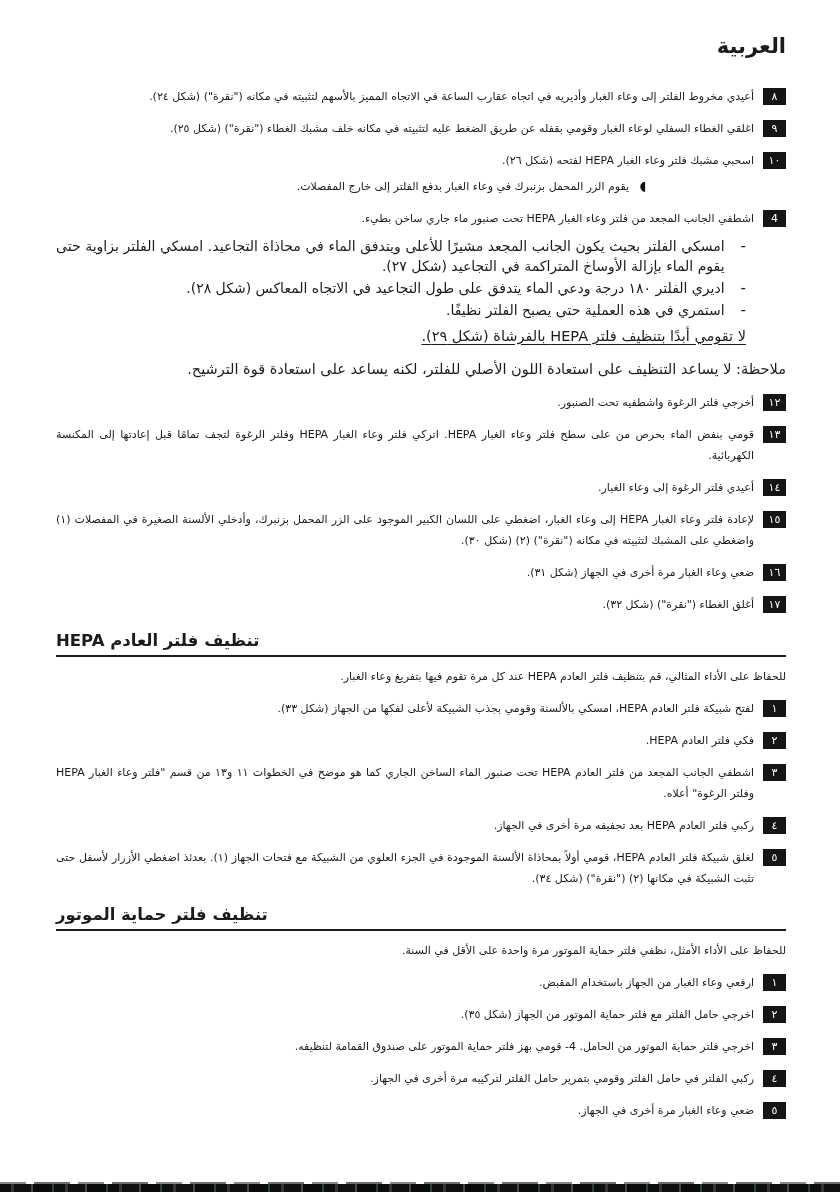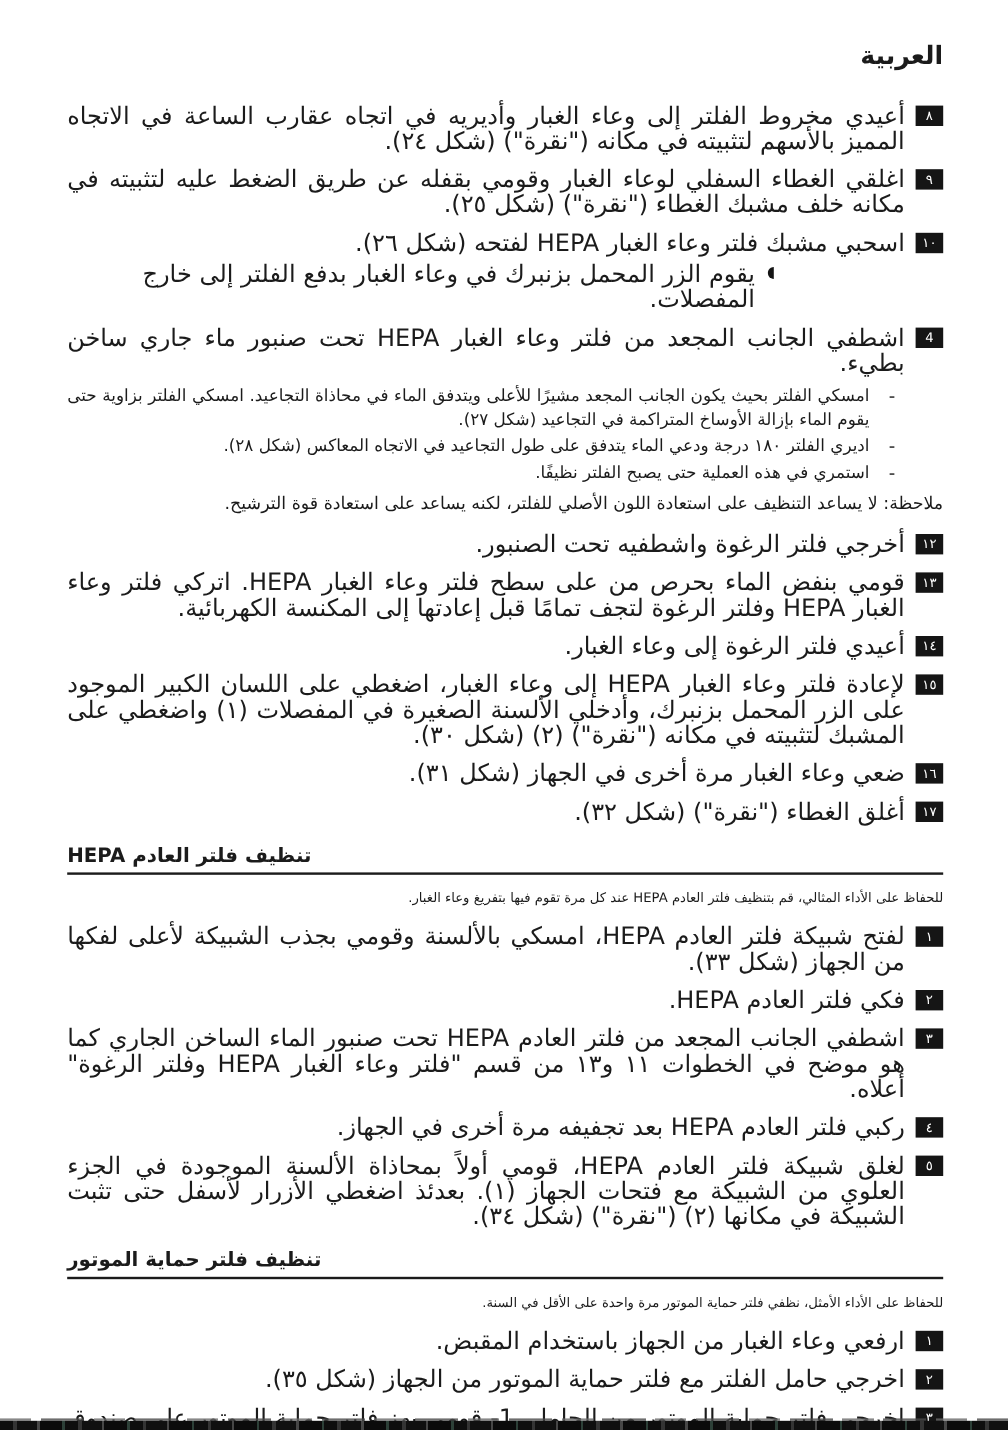--- a/index.html
+++ b/index.html
@@ -37,21 +37,21 @@
     background:#151515;
     color:#ffffff;
     font-size:11px;
     line-height:17px;
     text-align:center;
     margin-top:2px;
     box-sizing:border-box;
   }
   .step-text {
     flex:1;
-    font-size:20px;
+    font-size:11px;
     line-height:21px;
     text-align:justify;
   }
   .note-row {
     display:flex;
     align-items:flex-start;
     gap:10px;
     margin:-6px 140px 11px 0;
   }
   .half-circle {
@@ -167,20 +167,21 @@
     </div>
     <div class="dash-row">
       <span class="dash-marker">-</span>
       <span class="dash-text">اديري الفلتر ١٨٠ درجة ودعي الماء يتدفق على طول التجاعيد في الاتجاه المعاكس (شكل ٢٨).</span>
     </div>
     <div class="dash-row">
       <span class="dash-marker">-</span>
       <span class="dash-text">استمري في هذه العملية حتى يصبح الفلتر نظيفًا.</span>
     </div>
 
+    <div class="warning">لا تقومي أبدًا بتنظيف فلتر HEPA بالفرشاة (شكل ٢٩).</div>
 
     <div class="plain-note">ملاحظة: لا يساعد التنظيف على استعادة اللون الأصلي للفلتر، لكنه يساعد على استعادة قوة الترشيح.</div>
 
     <div class="step">
       <span class="badge">١٢</span>
       <span class="step-text">أخرجي فلتر الرغوة واشطفيه تحت الصنبور.</span>
     </div>
 
     <div class="step">
       <span class="badge">١٣</span>
@@ -240,21 +241,21 @@
     <div class="step">
       <span class="badge">١</span>
       <span class="step-text">ارفعي وعاء الغبار من الجهاز باستخدام المقبض.</span>
     </div>
     <div class="step">
       <span class="badge">٢</span>
       <span class="step-text">اخرجي حامل الفلتر مع فلتر حماية الموتور من الجهاز (شكل ٣٥).</span>
     </div>
     <div class="step">
       <span class="badge">٣</span>
-      <span class="step-text">اخرجي فلتر حماية الموتور من الحامل. 1- قومي بهز فلتر حماية الموتور على صندوق القمامة لتنظيفه.</span>
+      <span class="step-text">اخرجي فلتر حماية الموتور من الحامل. 4- قومي بهز فلتر حماية الموتور على صندوق القمامة لتنظيفه.</span>
     </div>
     <div class="step">
       <span class="badge">٤</span>
       <span class="step-text">ركبي الفلتر في حامل الفلتر وقومي بتمرير حامل الفلتر لتركيبه مرة أخرى في الجهاز.</span>
     </div>
     <div class="step">
       <span class="badge">٥</span>
       <span class="step-text">ضعي وعاء الغبار مرة أخرى في الجهاز.</span>
     </div>
 

